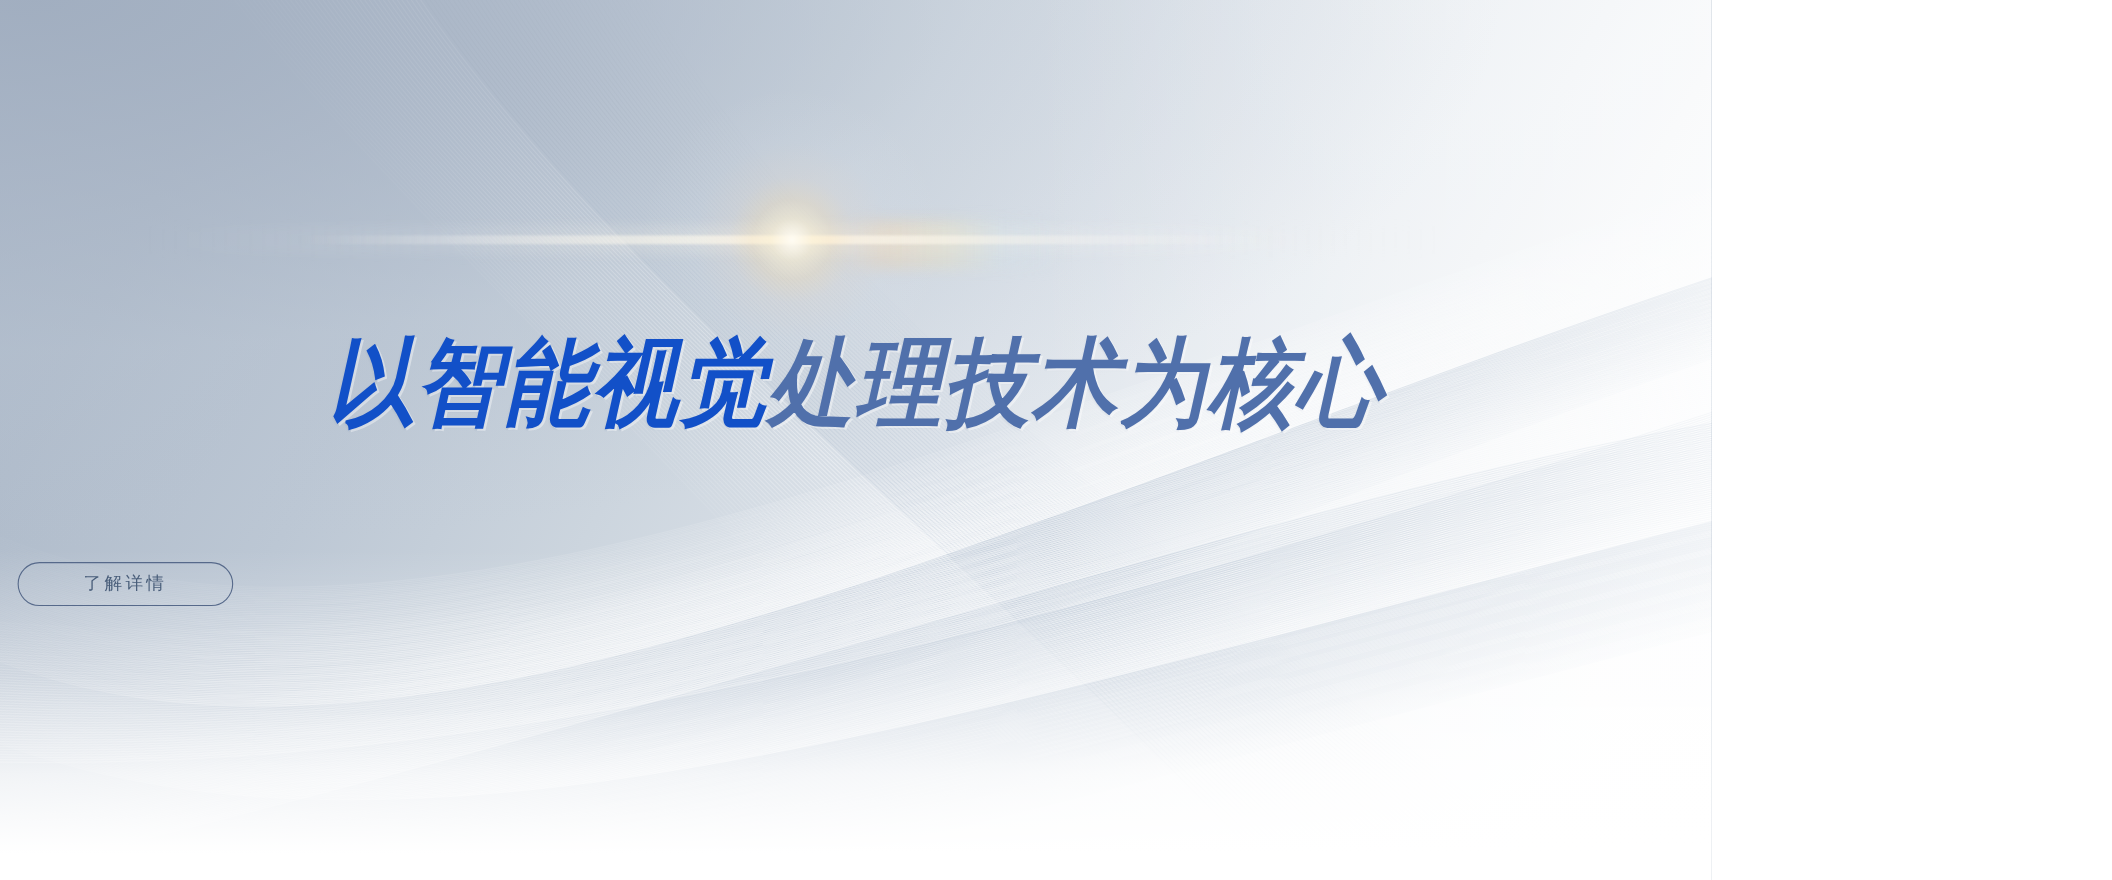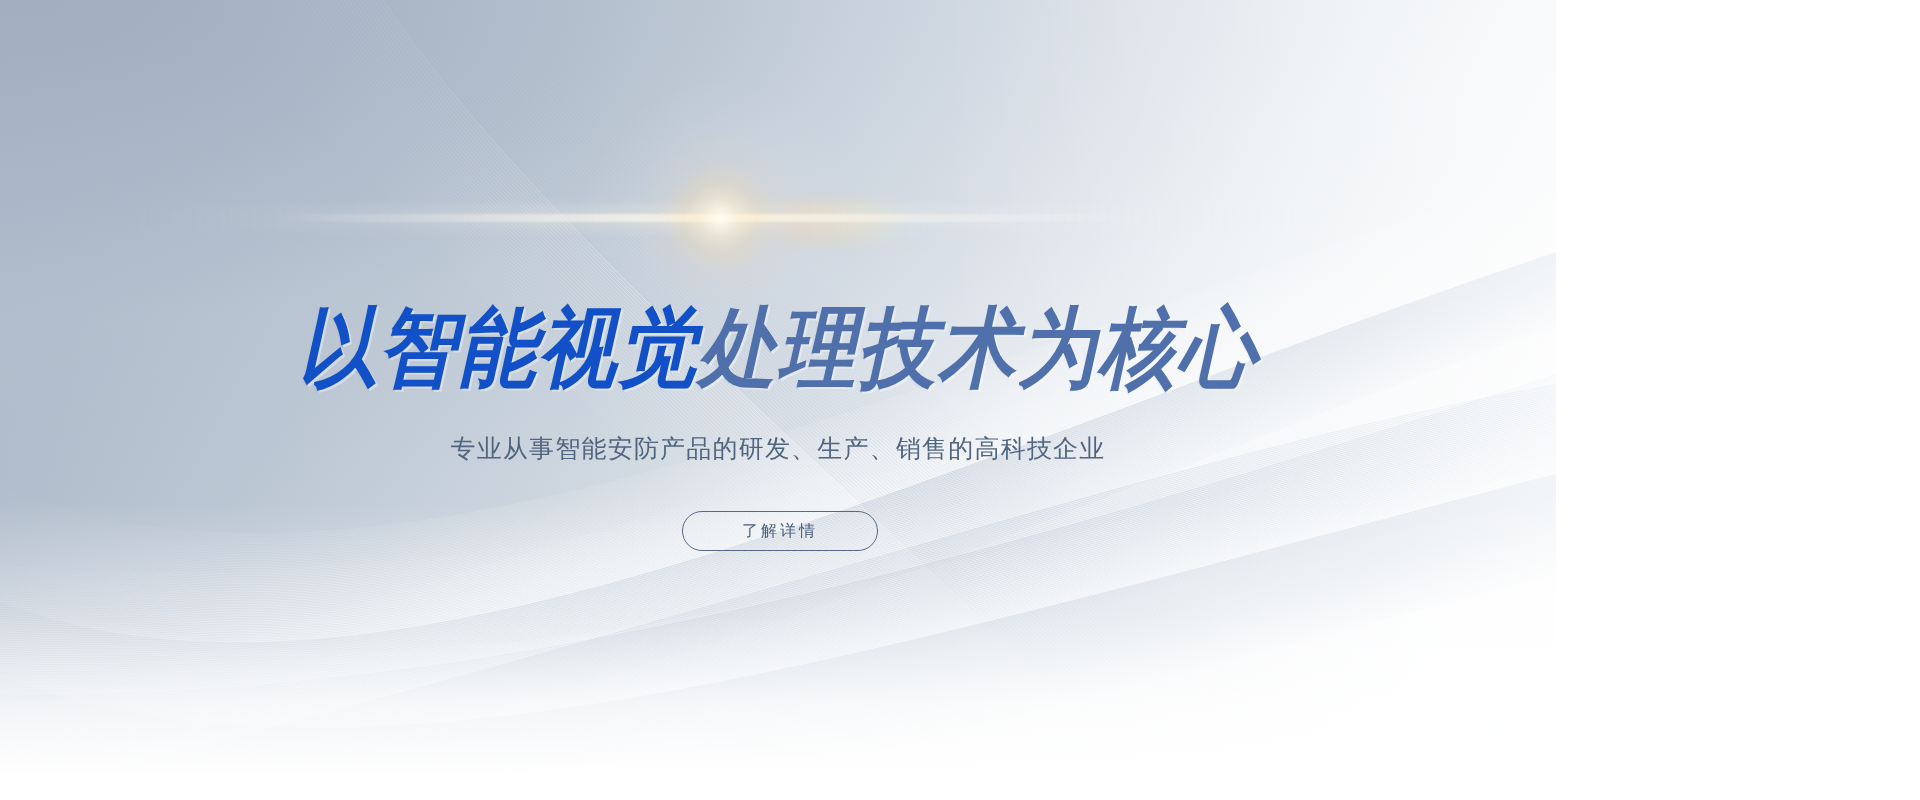--- a/index.html
+++ b/index.html
@@ -174,24 +174,23 @@
     font-size: 25px;
     line-height: 1.4;
     letter-spacing: 1.2px;
     color: #51657f;
     white-space: nowrap;
     user-select: none;
   }
 
   .cta-wrap {
     position: absolute;
-    left: 4px; right: 0;
+    left: 16px; right: 0;
     top: 511px;
     display: flex;
-    justify-content: center;
   }
   .cta-button {
     width: 196px;
     height: 40px;
     border: 1.6px solid #56698a;
     border-radius: 20px;
     background: transparent;
     color: #485d79;
     font-family: "Liberation Sans", "DejaVu Sans", sans-serif;
     font-size: 16px;
@@ -858,20 +857,19 @@
   <div class="flare-rainbow"></div>
   <div class="flare-streak"></div>
   <div class="flare-core"></div>
 
   <div class="content">
 
     <h1 class="headline">
       <span class="seg-a">以智能视觉</span><span class="seg-b">处理技术为核心</span>
     </h1>
 
-    <p class="subtitle">专业从事智能安防产品的研发、生产、销售的高科技企业</p>
 
     <div class="cta-wrap">
       <button class="cta-button" type="button">了解详情</button>
     </div>
 
   </div>
 </div>
 
 </body></html>

